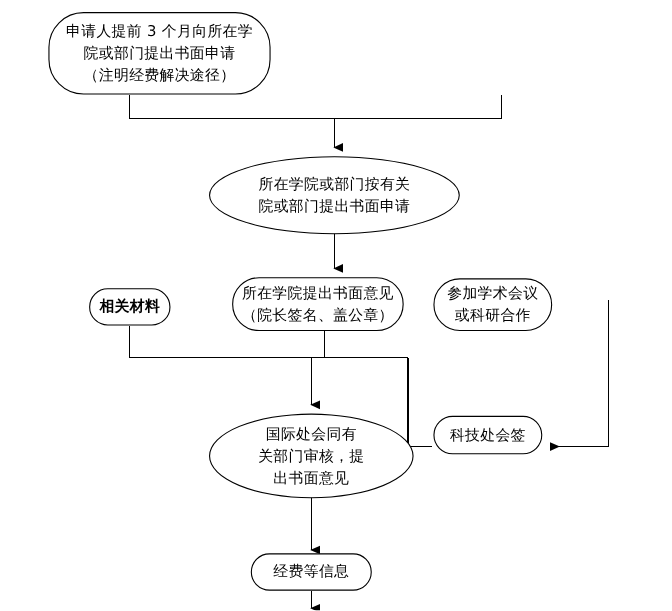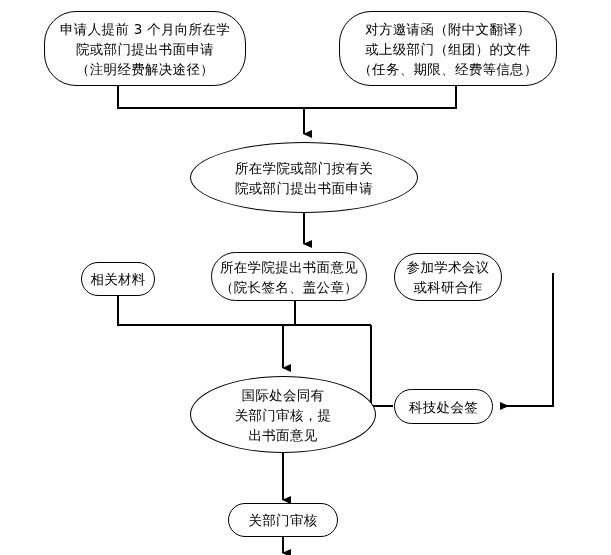--- a/index.html
+++ b/index.html
@@ -93,52 +93,47 @@
       <path d="M283,537 L283,553" marker-end="url(#arrow-down)" stroke-width="1.4"></path>
     </g>
   </svg>
 
   <div class="node box" style="left:44px; top:11px; width:202px; height:75px;">
     <span class="node-text">申请人提前 3 个月向所在学
 院或部门提出书面申请
 （注明经费解决途径）</span>
   </div>
 
-  <div class="node box" style="left:339px; top:11px; width:218px; height:75px;">
-    <span class="node-text">对方邀请函（附中文翻译）
-或上级部门（组团）的文件
-（任务、期限、经费等信息）</span>
-  </div>
 
   <div class="node ellipse" style="left:190px; top:142px; width:228px; height:71px;">
     <span class="node-text">所在学院或部门按有关
 院或部门提出书面申请</span>
   </div>
 
-  <div class="node box" style="left:81px; top:262px; width:74px; height:34px;">
+  <div class="node box" style="left:81px; top:262px; width:74px; height:34px;font-weight:bold;">
     <span class="node-text">相关材料</span>
   </div>
 
   <div class="node box" style="left:211px; top:252px; width:156px; height:49px;">
     <span class="node-text">所在学院提出书面意见
 （院长签名、盖公章）</span>
   </div>
 
   <div class="node box" style="left:394px; top:253px; width:108px; height:48px;">
     <span class="node-text">参加学术会议
 或科研合作</span>
   </div>
 
   <div class="node ellipse" style="left:190px; top:376px; width:186px; height:77px;text-align:center;">
     <span class="node-text">国际处会同有
 关部门审核，提
 出书面意见</span>
   </div>
 
-  <div class="node box" style="left:394px; top:389px; width:99px; height:35px;">
+  <div class="node box" style="left:394px; top:378px; width:99px; height:35px;">
     <span class="node-text">科技处会签</span>
   </div>
 
   <div class="node box" style="left:228px; top:503px; width:110px; height:34px;">
-    <span class="node-text">关部门审核</span>
+    <span class="node-text">经费等信息</span>
   </div>
 
 </div>
 
 </body></html>

